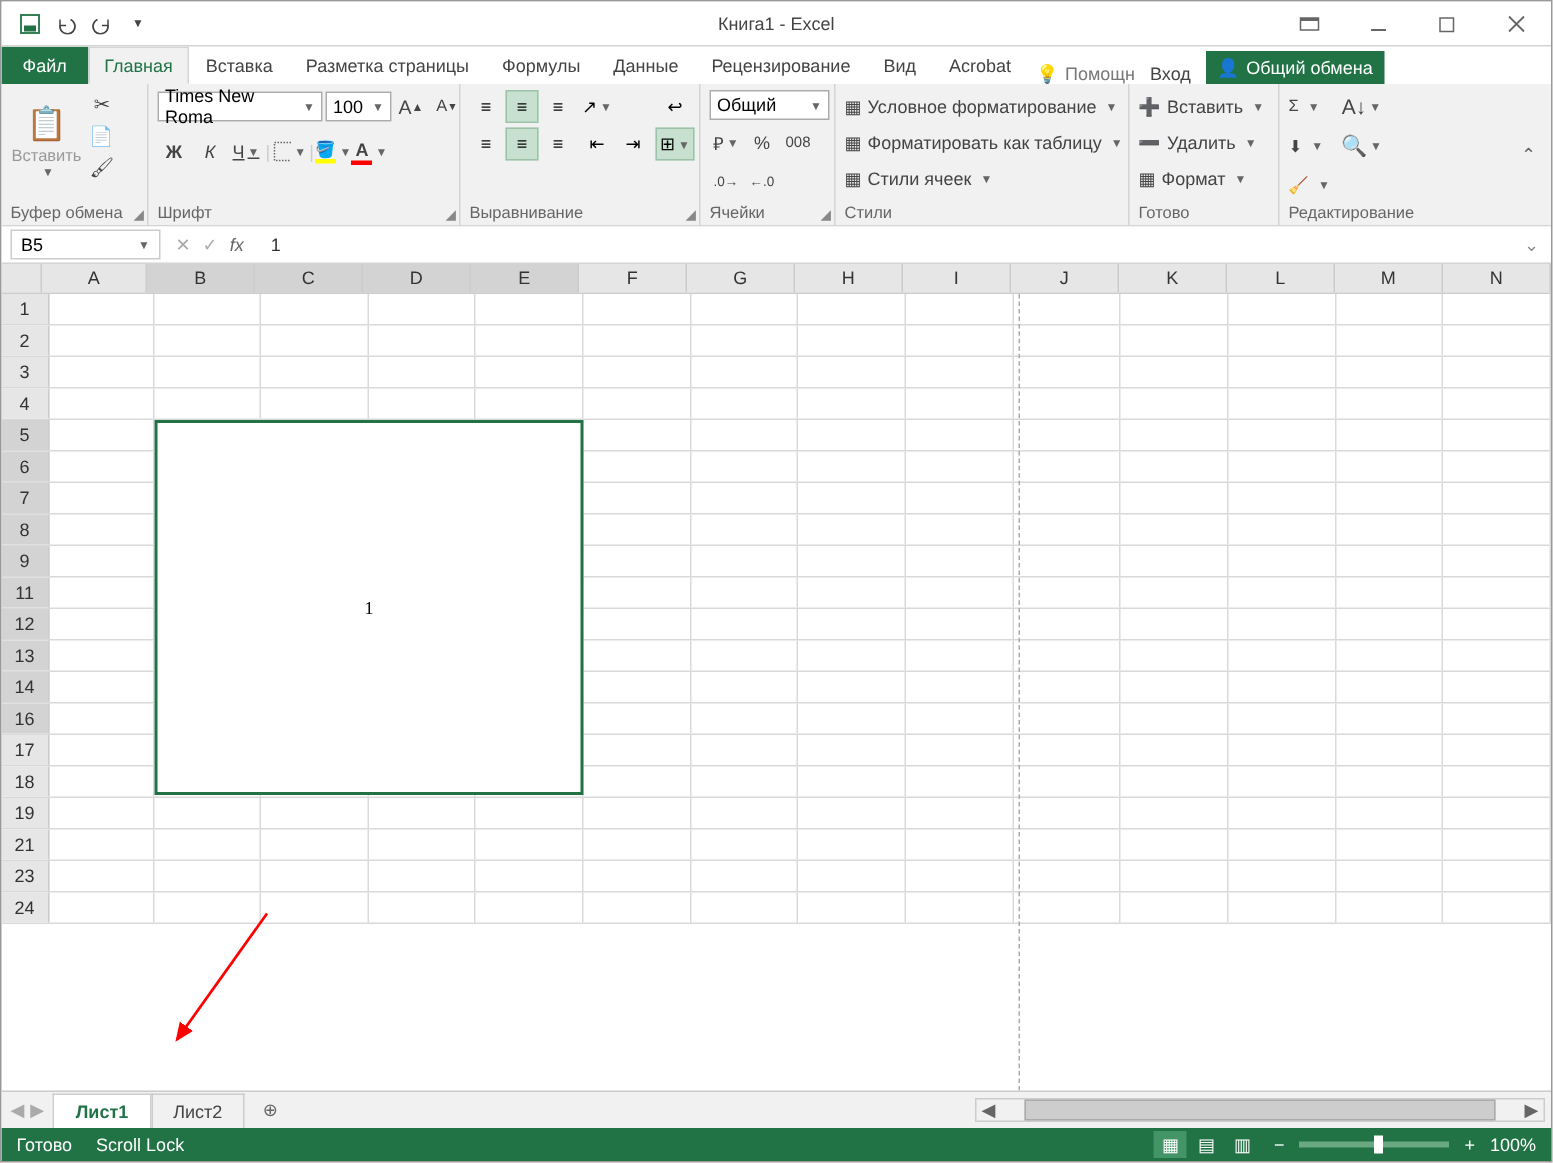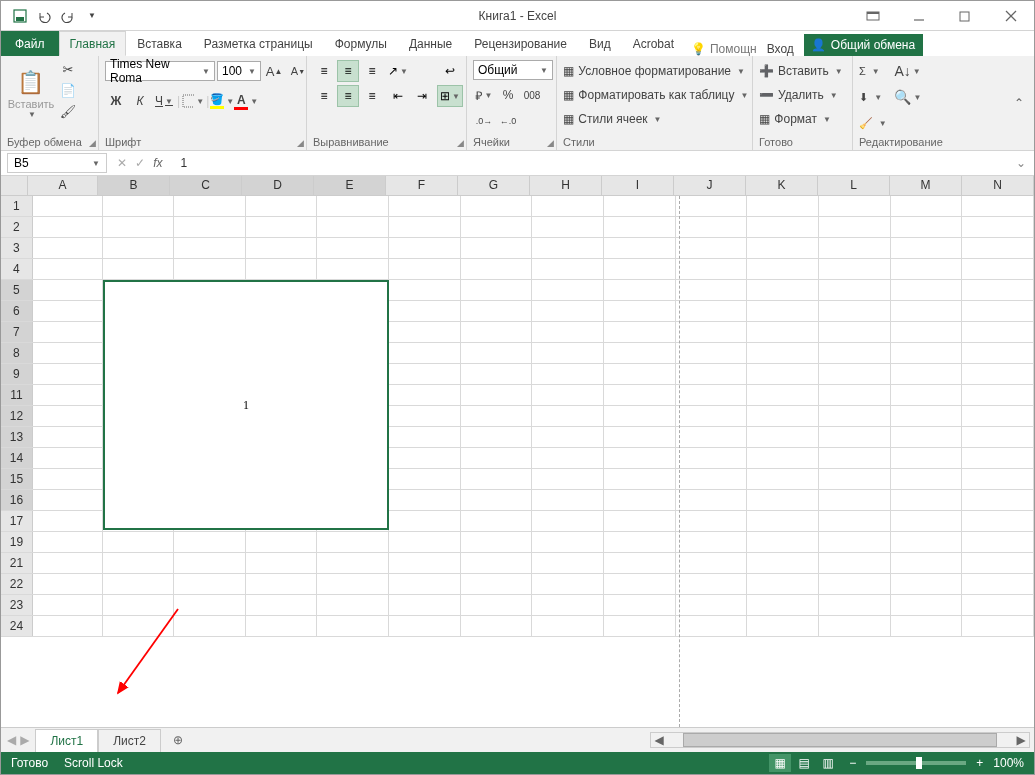--- a/index.html
+++ b/index.html
@@ -580,37 +580,20 @@
         <div class="cell" style="width: 72px;"></div>
         <div class="cell" style="width: 72px;"></div>
         <div class="cell" style="width: 72px;"></div>
         <div class="cell" style="width: 72px;"></div>
         <div class="cell" style="width: 72px;"></div>
         <div class="cell" style="width: 72px;"></div>
         <div class="cell" style="width: 72px;"></div>
         <div class="cell" style="width: 72px;"></div>
       </div>
       <div class="row">
-        <div class="rh sel">15</div>
-        <div class="cell" style="width: 70px;"></div>
-        <div class="cell" style="width: 72px;"></div>
-        <div class="cell" style="width: 72px;"></div>
-        <div class="cell" style="width: 72px;"></div>
-        <div class="cell" style="width: 72px;"></div>
-        <div class="cell" style="width: 72px;"></div>
-        <div class="cell" style="width: 72px;"></div>
-        <div class="cell" style="width: 72px;"></div>
-        <div class="cell" style="width: 72px;"></div>
-        <div class="cell" style="width: 72px;"></div>
-        <div class="cell" style="width: 72px;"></div>
-        <div class="cell" style="width: 72px;"></div>
-        <div class="cell" style="width: 72px;"></div>
-        <div class="cell" style="width: 72px;"></div>
-      </div>
-      <div class="row">
         <div class="rh sel">16</div>
         <div class="cell" style="width: 70px;"></div>
         <div class="cell" style="width: 72px;"></div>
         <div class="cell" style="width: 72px;"></div>
         <div class="cell" style="width: 72px;"></div>
         <div class="cell" style="width: 72px;"></div>
         <div class="cell" style="width: 72px;"></div>
         <div class="cell" style="width: 72px;"></div>
         <div class="cell" style="width: 72px;"></div>
         <div class="cell" style="width: 72px;"></div>
@@ -631,55 +614,55 @@
         <div class="cell" style="width: 72px;"></div>
         <div class="cell" style="width: 72px;"></div>
         <div class="cell" style="width: 72px;"></div>
         <div class="cell" style="width: 72px;"></div>
         <div class="cell" style="width: 72px;"></div>
         <div class="cell" style="width: 72px;"></div>
         <div class="cell" style="width: 72px;"></div>
         <div class="cell" style="width: 72px;"></div>
       </div>
       <div class="row">
+        <div class="rh">18</div>
+        <div class="cell" style="width: 70px;"></div>
+        <div class="cell" style="width: 72px;"></div>
+        <div class="cell" style="width: 72px;"></div>
+        <div class="cell" style="width: 72px;"></div>
+        <div class="cell" style="width: 72px;"></div>
+        <div class="cell" style="width: 72px;"></div>
+        <div class="cell" style="width: 72px;"></div>
+        <div class="cell" style="width: 72px;"></div>
+        <div class="cell" style="width: 72px;"></div>
+        <div class="cell" style="width: 72px;"></div>
+        <div class="cell" style="width: 72px;"></div>
+        <div class="cell" style="width: 72px;"></div>
+        <div class="cell" style="width: 72px;"></div>
+        <div class="cell" style="width: 72px;"></div>
+      </div>
+      <div class="row">
         <div class="rh">19</div>
         <div class="cell" style="width: 70px;"></div>
         <div class="cell" style="width: 72px;"></div>
         <div class="cell" style="width: 72px;"></div>
         <div class="cell" style="width: 72px;"></div>
         <div class="cell" style="width: 72px;"></div>
         <div class="cell" style="width: 72px;"></div>
         <div class="cell" style="width: 72px;"></div>
         <div class="cell" style="width: 72px;"></div>
         <div class="cell" style="width: 72px;"></div>
         <div class="cell" style="width: 72px;"></div>
         <div class="cell" style="width: 72px;"></div>
         <div class="cell" style="width: 72px;"></div>
         <div class="cell" style="width: 72px;"></div>
         <div class="cell" style="width: 72px;"></div>
       </div>
       <div class="row">
         <div class="rh">21</div>
-        <div class="cell" style="width: 70px;"></div>
-        <div class="cell" style="width: 72px;"></div>
-        <div class="cell" style="width: 72px;"></div>
-        <div class="cell" style="width: 72px;"></div>
-        <div class="cell" style="width: 72px;"></div>
-        <div class="cell" style="width: 72px;"></div>
-        <div class="cell" style="width: 72px;"></div>
-        <div class="cell" style="width: 72px;"></div>
-        <div class="cell" style="width: 72px;"></div>
-        <div class="cell" style="width: 72px;"></div>
-        <div class="cell" style="width: 72px;"></div>
-        <div class="cell" style="width: 72px;"></div>
-        <div class="cell" style="width: 72px;"></div>
-        <div class="cell" style="width: 72px;"></div>
-      </div>
-      <div class="row">
-        <div class="rh">22</div>
         <div class="cell" style="width: 70px;"></div>
         <div class="cell" style="width: 72px;"></div>
         <div class="cell" style="width: 72px;"></div>
         <div class="cell" style="width: 72px;"></div>
         <div class="cell" style="width: 72px;"></div>
         <div class="cell" style="width: 72px;"></div>
         <div class="cell" style="width: 72px;"></div>
         <div class="cell" style="width: 72px;"></div>
         <div class="cell" style="width: 72px;"></div>
         <div class="cell" style="width: 72px;"></div>
@@ -736,21 +719,21 @@
     </svg>
   </div>
 </div>
 
 <div class="sheet-tabs">
   <div class="nav-btns">
     <span>◀</span>
     <span>▶</span>
   </div>
   <div class="stab">
-      <span style="font-weight:normal">Лист1</span>
+      <span style="font-weight:bold">Лист1</span>
     </div>
   <div class="stab inactive">
       <span>Лист2</span>
     </div>
   <div class="add-sheet">⊕</div>
   <div class="hscroll">
     <div class="hscroll-track">
       <span class="hs-btn">◀</span>
       <div class="hscroll-thumb"></div>
       <span class="hs-btn">▶</span>

